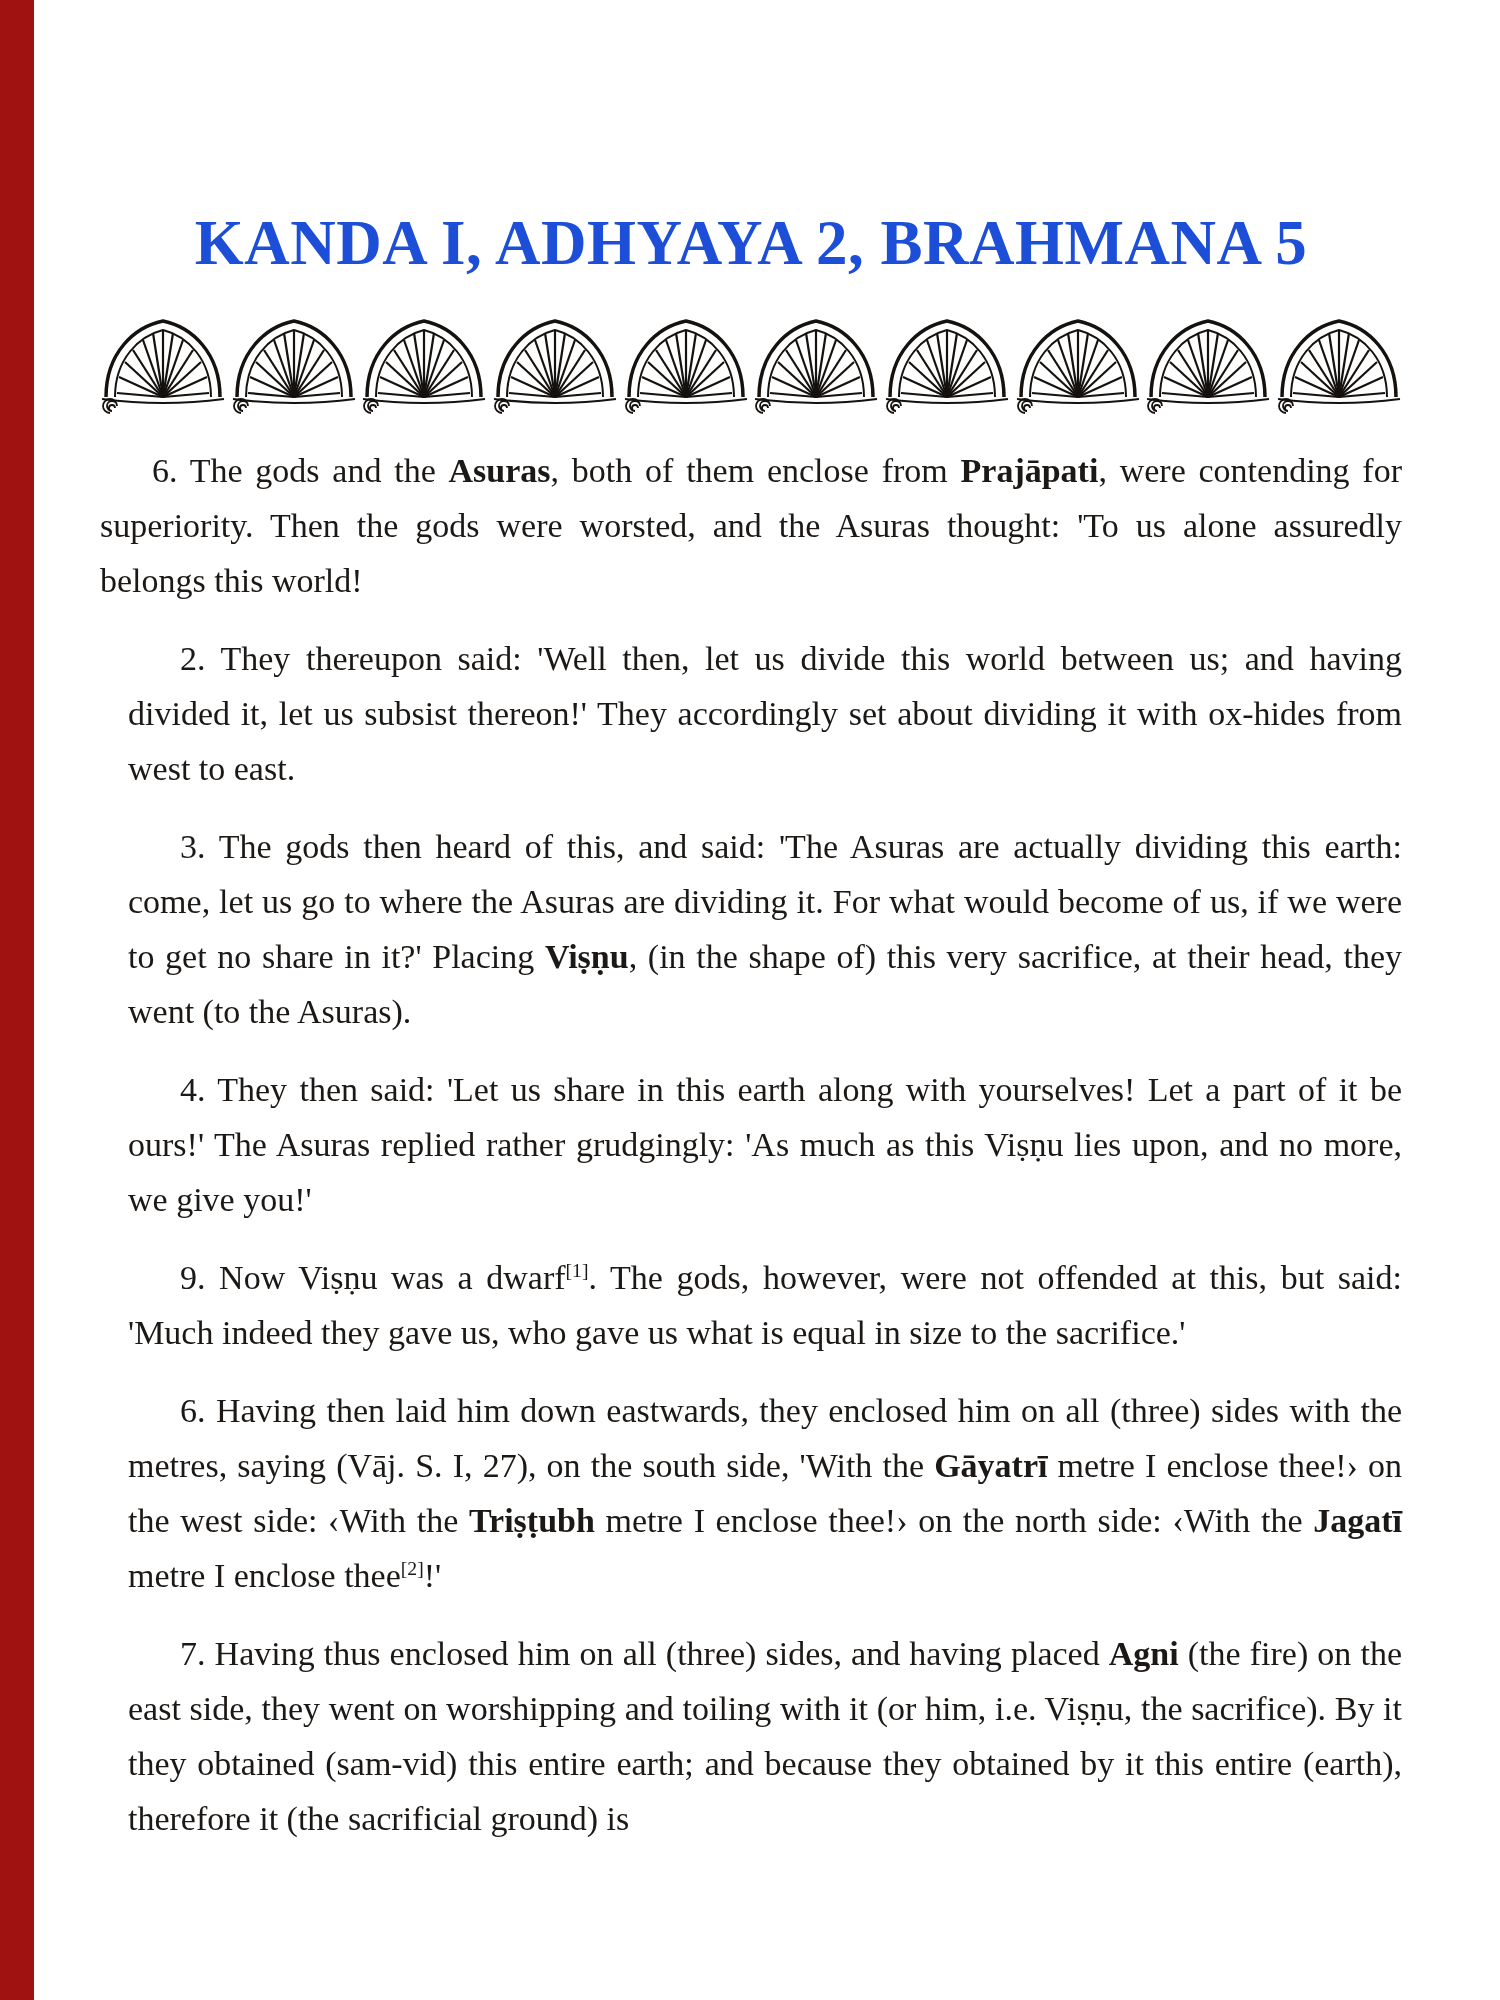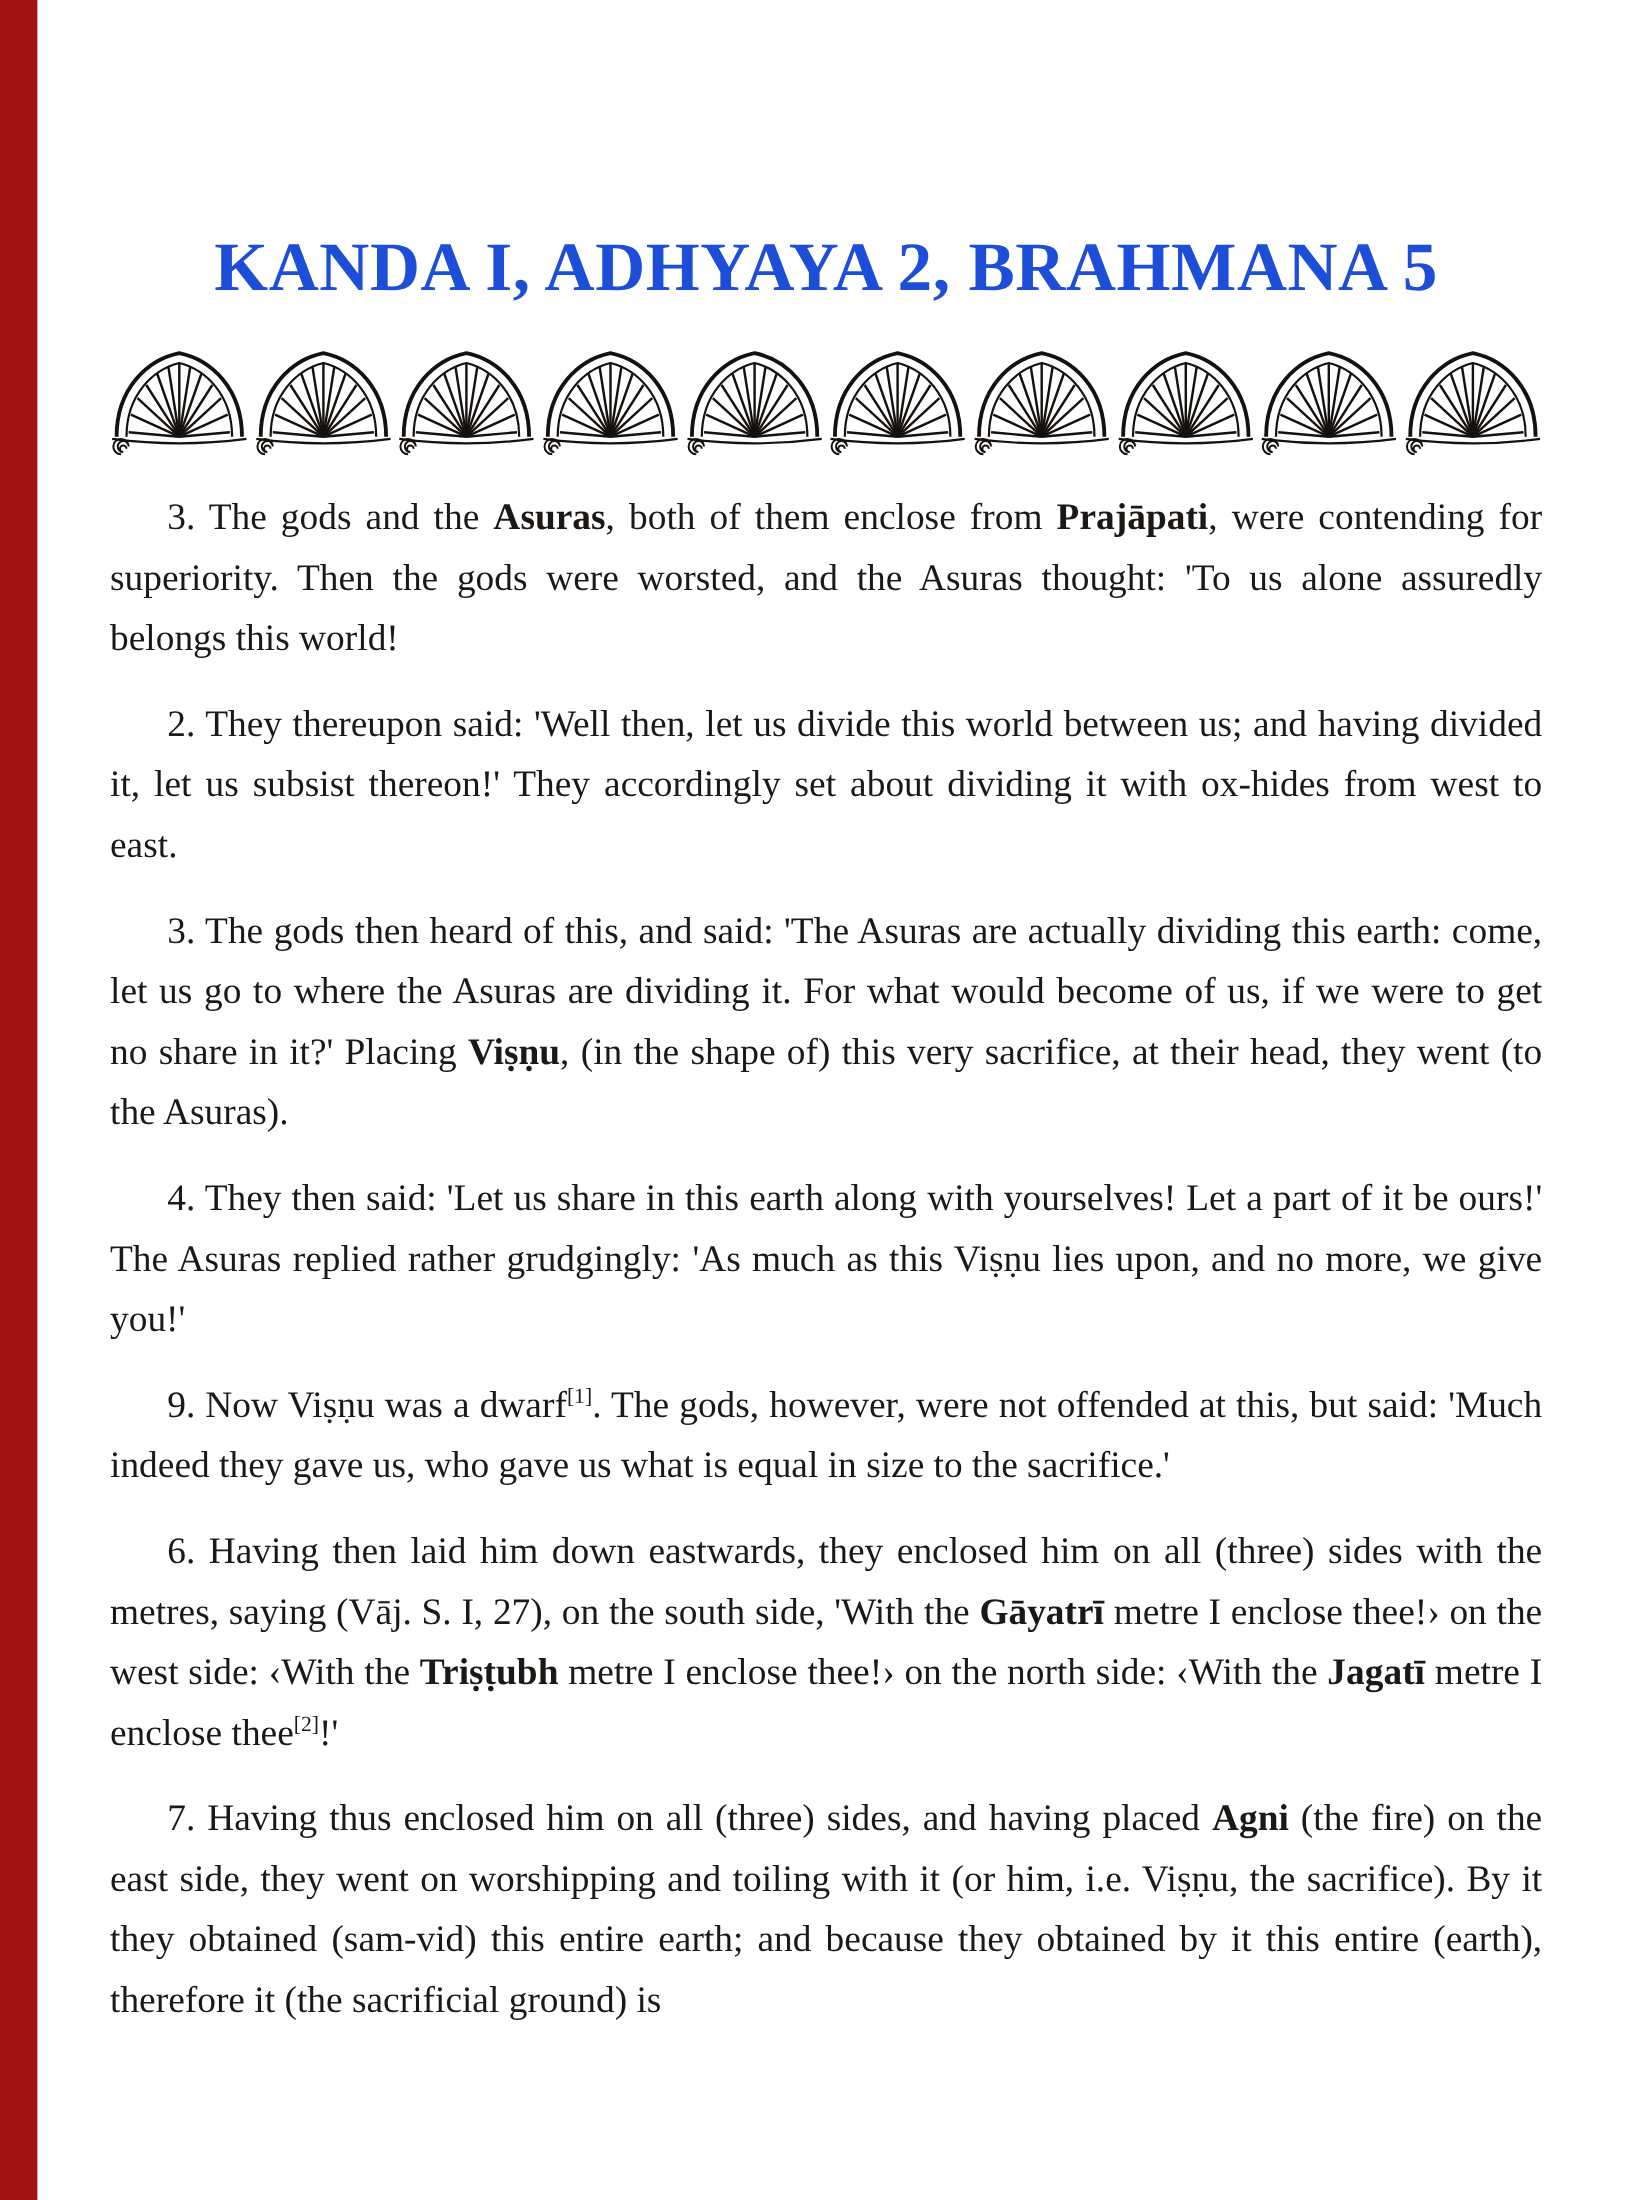--- a/index.html
+++ b/index.html
@@ -47,21 +47,21 @@
     font-size: 34px;
     line-height: 55px;
     text-align: justify;
     color: #1b1815;
   }
   .body-text p {
     margin: 0 0 0 0;
     padding: 0;
     text-indent: 52px;
   }
-  .body-text p + p { margin-top: 23px; }
+  .body-text p + p { margin-top: 23px; margin-left: 28px; }
   .body-text b { font-weight: bold; }
   .body-text sup {
     font-size: 58%;
     line-height: 0;
     vertical-align: super;
   }
 </style>
 </head>
 <body>
 
@@ -336,21 +336,21 @@
       <line x1="63" y1="80" x2="109" y2="76"></line>
     </g>
 
     <path d="M2 82 Q63 90 124 82" fill="none" stroke="#14110e" stroke-width="2"></path>
 
     <path d="M10 96 a7 7 0 1 1 7 -7 a5 5 0 1 0 -5 5 a3 3 0 1 1 3 -3" fill="none" stroke="#14110e" stroke-width="1.8"></path>
   </svg>
 </div>
 
   <div class="body-text">
-      <p><span>3. The gods and the </span><b>Asuras</b><span>, both of them enclose from </span><b>Prajāpati</b><span>, were contending for superiority. Then the gods were worsted, and the Asuras thought: 'To us alone assuredly belongs this world!</span></p>
+      <p><span>6. The gods and the </span><b>Asuras</b><span>, both of them enclose from </span><b>Prajāpati</b><span>, were contending for superiority. Then the gods were worsted, and the Asuras thought: 'To us alone assuredly belongs this world!</span></p>
       <p><span>2. They thereupon said: 'Well then, let us divide this world between us; and having divided it, let us subsist thereon!' They accordingly set about dividing it with ox-hides from west to east.</span></p>
       <p><span>3. The gods then heard of this, and said: 'The Asuras are actually dividing this earth: come, let us go to where the Asuras are dividing it. For what would become of us, if we were to get no share in it?' Placing </span><b>Viṣṇu</b><span>, (in the shape of) this very sacrifice, at their head, they went (to the Asuras).</span></p>
       <p><span>4. They then said: 'Let us share in this earth along with yourselves! Let a part of it be ours!' The Asuras replied rather grudgingly: 'As much as this Viṣṇu lies upon, and no more, we give you!'</span></p>
       <p><span>9. Now Viṣṇu was a dwarf</span><sup>[1]</sup><span>. The gods, however, were not offended at this, but said: 'Much indeed they gave us, who gave us what is equal in size to the sacrifice.'</span></p>
       <p><span>6. Having then laid him down eastwards, they enclosed him on all (three) sides with the metres, saying (Vāj. S. I, 27), on the south side, 'With the </span><b>Gāyatrī</b><span> metre I enclose thee!› on the west side: ‹With the </span><b>Triṣṭubh</b><span> metre I enclose thee!› on the north side: ‹With the </span><b>Jagatī</b><span> metre I enclose thee</span><sup>[2]</sup><span>!'</span></p>
       <p><span>7. Having thus enclosed him on all (three) sides, and having placed </span><b>Agni</b><span> (the fire) on the east side, they went on worshipping and toiling with it (or him, i.e. Viṣṇu, the sacrifice). By it they obtained (sam-vid) this entire earth; and because they obtained by it this entire (earth), therefore it (the sacrificial ground) is</span></p>
     </div>
 </div>
 
 </body></html>

